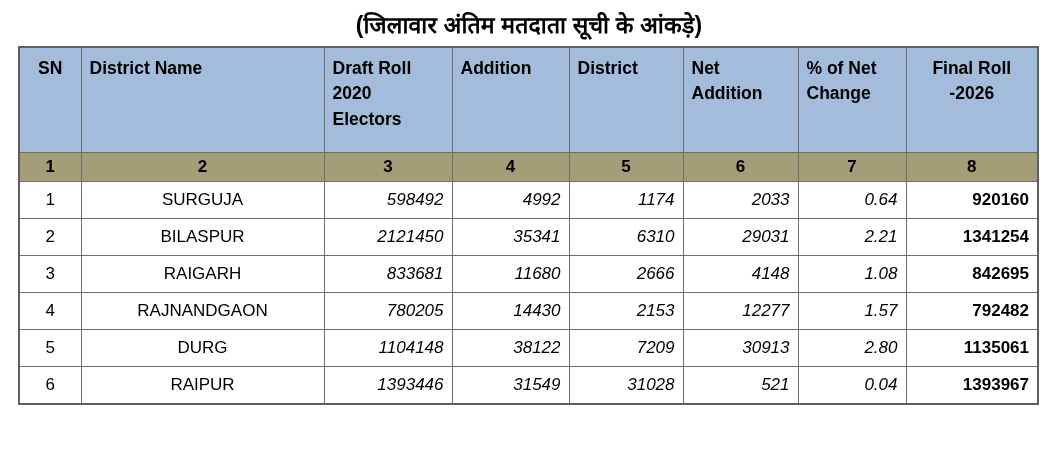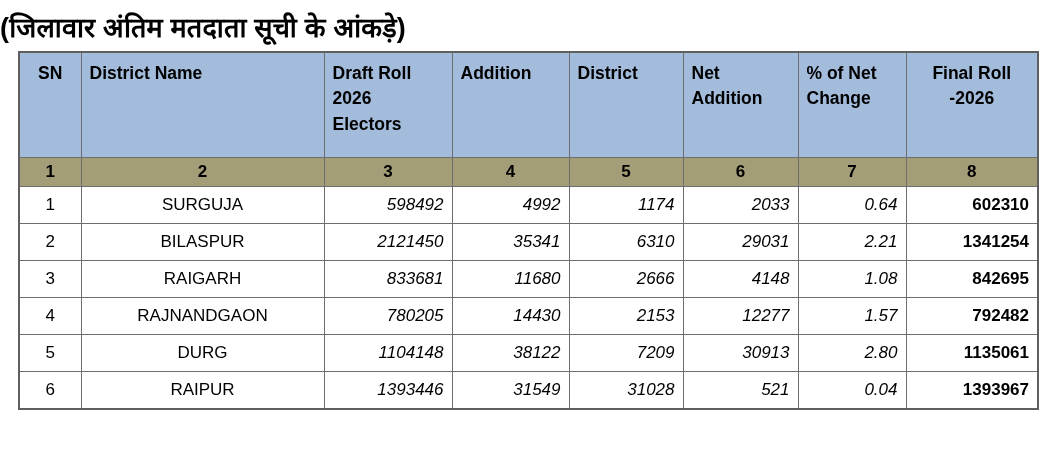--- a/index.html
+++ b/index.html
@@ -14,22 +14,22 @@
     color: #000000;
     overflow: hidden;
   }
   .page {
     position: relative;
     width: 1058px;
     height: 458px;
     box-sizing: border-box;
   }
   .title {
-    text-align: left;
-    font-size: 27px;
+    text-align: center;
+    font-size: 23px;
     font-weight: bold;
     padding-top: 8px;
     padding-bottom: 6px;
     letter-spacing: 0.2px;
   }
   table.data {
     border-collapse: collapse;
     table-layout: fixed;
     margin-left: 18px;
     width: 1019px;
@@ -105,21 +105,21 @@
         <col class="c3">
       <col class="c4">
         <col class="c5">
         <col class="c6">
         <col class="c7">
     </colgroup>
     <thead>
       <tr>
         <th class="hdr center">SN</th>
         <th class="hdr">District Name</th>
-        <th class="hdr">Draft Roll 2026 Electors</th>
+        <th class="hdr">Draft Roll 2020 Electors</th>
         <th class="hdr">Addition</th>
         <th class="hdr">District</th>
         <th class="hdr">Net Addition</th>
         <th class="hdr">% of Net Change</th>
         <th class="hdr center">Final Roll -2026</th>
       </tr>
       <tr class="numrow">
         <td>1</td>
         <td>2</td>
         <td>3</td>
@@ -132,21 +132,21 @@
     </thead>
     <tbody>
       <tr>
         <td class="sn">1</td>
         <td class="name">SURGUJA</td>
         <td class="num">598492</td>
         <td class="num">4992</td>
         <td class="num">1174</td>
         <td class="num">2033</td>
         <td class="num">0.64</td>
-        <td class="final">602310</td>
+        <td class="final">920160</td>
       </tr>
       <tr>
         <td class="sn">2</td>
         <td class="name">BILASPUR</td>
         <td class="num">2121450</td>
         <td class="num">35341</td>
         <td class="num">6310</td>
         <td class="num">29031</td>
         <td class="num">2.21</td>
         <td class="final">1341254</td>

